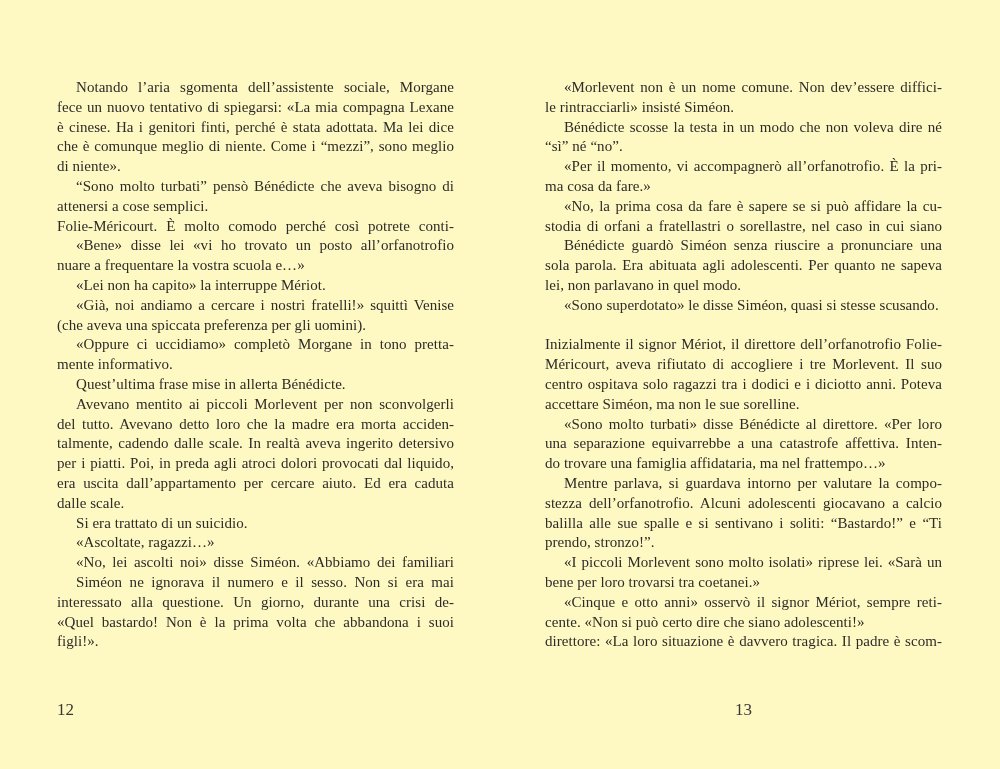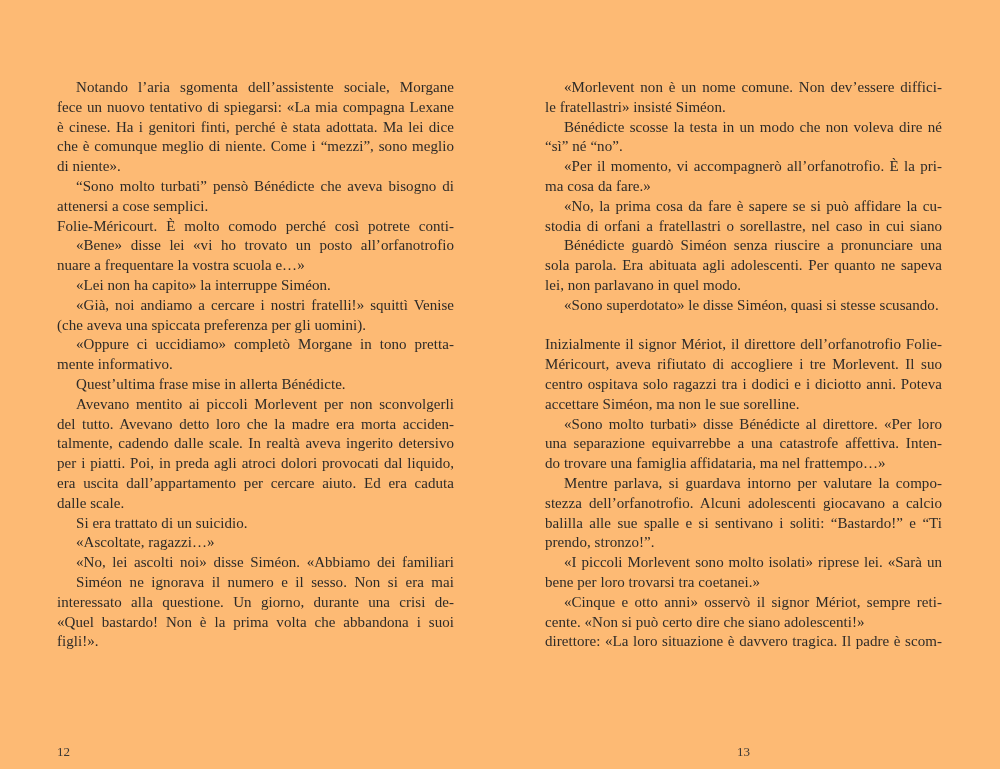--- a/index.html
+++ b/index.html
@@ -1,20 +1,20 @@
 <!DOCTYPE html>
 <html><head>
 <meta charset="utf-8">
 <style>
   html, body { margin: 0; padding: 0; background: #ffffff; }
   .spread {
     position: relative;
     width: 1000px;
     height: 769px;
-    background: #fdba74;
+    background: #fef9c3;
     font-family: "Liberation Serif", "DejaVu Serif", serif;
     color: #2e2b28;
     overflow: hidden;
   }
   .page { position: absolute; top: 0; width: 500px; height: 769px; }
   .page-left  { left: 0; }
   .page-right { left: 500px; }
   .text-block {
     position: absolute;
     top: 78px;
@@ -29,22 +29,22 @@
     text-align: justify;
     text-align-last: justify;
     overflow: hidden;
     letter-spacing: 0.05px;
   }
   .line.end   { text-align-last: left; }
   .line.indent { text-indent: 19px; }
   .line.blank { visibility: hidden; }
   .folio {
     position: absolute;
-    top: 744px;
-    font-size: 13px;
+    top: 702px;
+    font-size: 17px;
     line-height: 16px;
     color: #3a3734;
   }
   .page-left  .folio { left: 57px; }
   .page-right .folio { left: 45px; width: 397px; text-align: center; }
 </style>
 </head>
 <body>
 
 <div class="spread">
@@ -53,21 +53,21 @@
         <div class="line indent">Notando l’aria sgomenta dell’assistente sociale, Morgane</div>
         <div class="line">fece un nuovo tentativo di spiegarsi: «La mia compagna Lexane</div>
         <div class="line">è cinese. Ha i genitori finti, perché è stata adottata. Ma lei dice</div>
         <div class="line">che è comunque meglio di niente. Come i “mezzi”, sono meglio</div>
         <div class="line end">di niente».</div>
         <div class="line indent">“Sono molto turbati” pensò Bénédicte che aveva bisogno di</div>
         <div class="line end">attenersi a cose semplici.</div>
         <div class="line">Folie-Méricourt. È molto comodo perché così potrete conti-</div>
         <div class="line indent">«Bene» disse lei «vi ho trovato un posto all’orfanotrofio</div>
         <div class="line end">nuare a frequentare la vostra scuola e…»</div>
-        <div class="line indent end">«Lei non ha capito» la interruppe Siméon.</div>
+        <div class="line indent end">«Lei non ha capito» la interruppe Mériot.</div>
         <div class="line indent">«Già, noi andiamo a cercare i nostri fratelli!» squittì Venise</div>
         <div class="line end">(che aveva una spiccata preferenza per gli uomini).</div>
         <div class="line indent">«Oppure ci uccidiamo» completò Morgane in tono pretta-</div>
         <div class="line end">mente informativo.</div>
         <div class="line indent end">Quest’ultima frase mise in allerta Bénédicte.</div>
         <div class="line indent">Avevano mentito ai piccoli Morlevent per non sconvolgerli</div>
         <div class="line">del tutto. Avevano detto loro che la madre era morta acciden-</div>
         <div class="line">talmente, cadendo dalle scale. In realtà aveva ingerito detersivo</div>
         <div class="line">per i piatti. Poi, in preda agli atroci dolori provocati dal liquido,</div>
         <div class="line">era uscita dall’appartamento per cercare aiuto. Ed era caduta</div>
@@ -78,21 +78,21 @@
         <div class="line indent">Siméon ne ignorava il numero e il sesso. Non si era mai</div>
         <div class="line">interessato alla questione. Un giorno, durante una crisi de-</div>
         <div class="line">«Quel bastardo! Non è la prima volta che abbandona i suoi</div>
         <div class="line end">figli!».</div>
       </div>
     <div class="folio">12</div>
   </section>
   <section class="page page-right">
     <div class="text-block">
         <div class="line indent">«Morlevent non è un nome comune. Non dev’essere diffici-</div>
-        <div class="line end">le fratellastri» insisté Siméon.</div>
+        <div class="line end">le rintracciarli» insisté Siméon.</div>
         <div class="line indent">Bénédicte scosse la testa in un modo che non voleva dire né</div>
         <div class="line end">“sì” né “no”.</div>
         <div class="line indent">«Per il momento, vi accompagnerò all’orfanotrofio. È la pri-</div>
         <div class="line end">ma cosa da fare.»</div>
         <div class="line indent">«No, la prima cosa da fare è sapere se si può affidare la cu-</div>
         <div class="line">stodia di orfani a fratellastri o sorellastre, nel caso in cui siano</div>
         <div class="line indent">Bénédicte guardò Siméon senza riuscire a pronunciare una</div>
         <div class="line">sola parola. Era abituata agli adolescenti. Per quanto ne sapeva</div>
         <div class="line end">lei, non parlavano in quel modo.</div>
         <div class="line indent end">«Sono superdotato» le disse Siméon, quasi si stesse scusando.</div>

